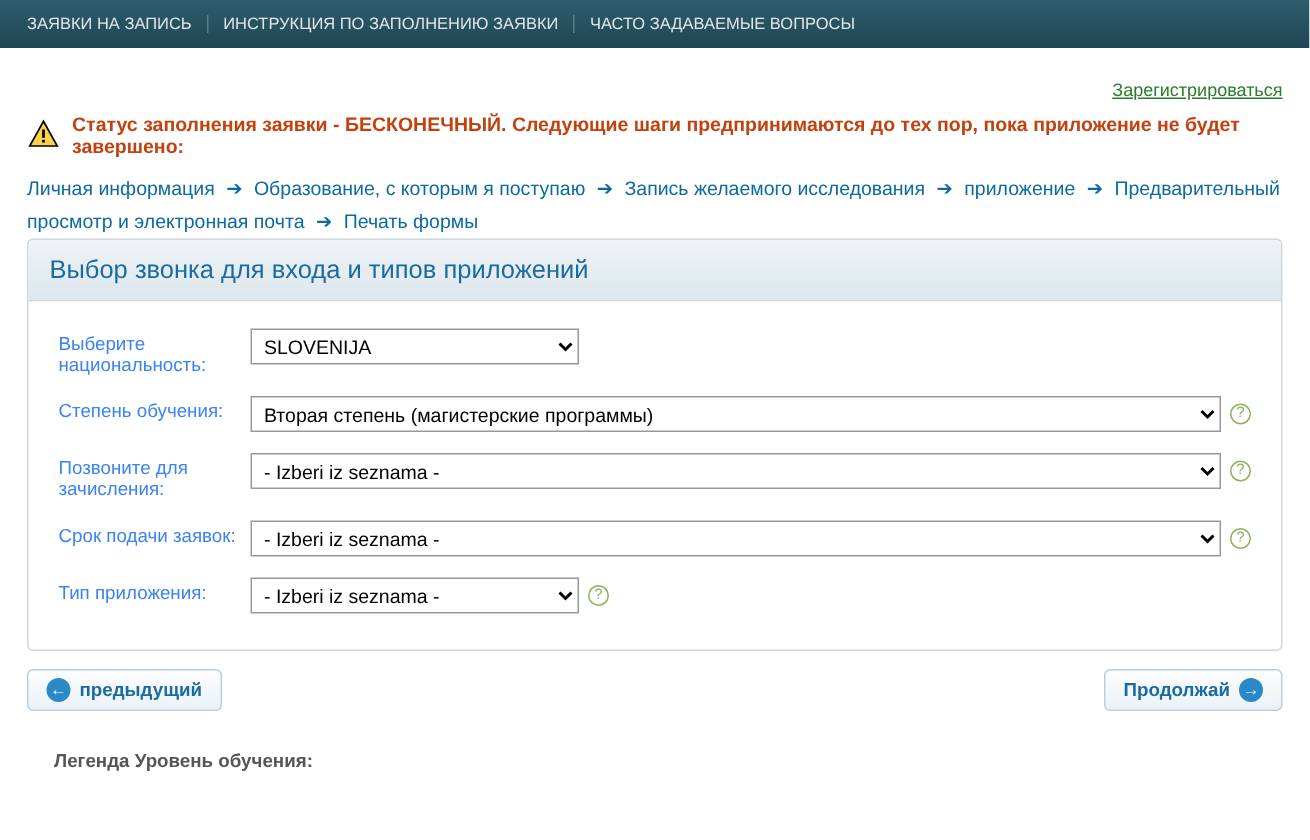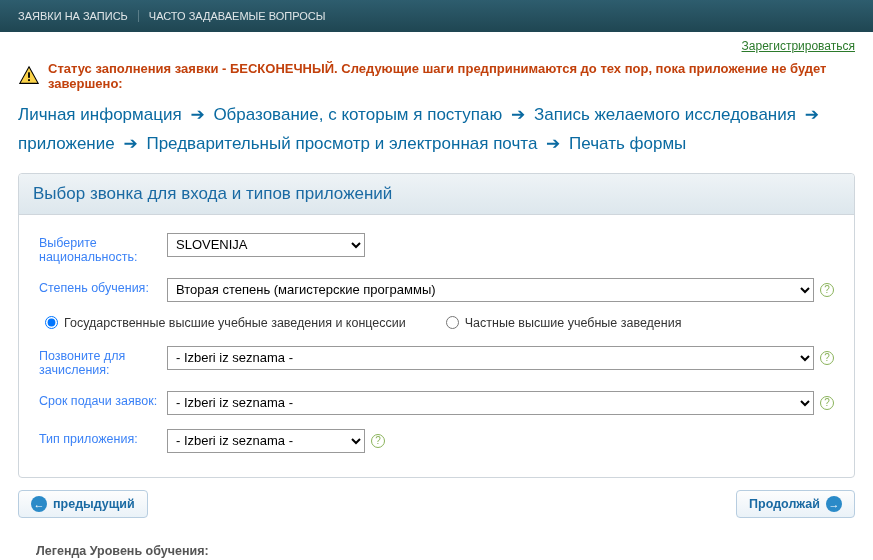--- a/index.html
+++ b/index.html
@@ -7,53 +7,54 @@
 .topbar { background: linear-gradient(#2e5d6e, #1f4652); padding: 10px 18px; color: #e0e6e8; display: flex; justify-content: space-between; align-items: flex-start; flex-direction: column; }
 .topbar-left a, .topbar-right a { color: #e0e6e8; text-decoration: none; font-size: 11px; }
 .topbar-left { display: flex; gap: 0; }
 .topbar-left a { padding: 0 10px; border-right: 1px solid #5a7d88; }
 .topbar-left a:first-child { padding-left: 0; }
 .topbar-left a:last-child { border-right: none; }
 .topbar-right { text-align: right; font-size: 11px; }
 .topbar-right .profile { padding-right: 10px; border-right: 1px solid #5a7d88; }
 .topbar-right .logged { padding-left: 10px; }
 .topbar-right .username { display: block; font-weight: bold; color: #fff; margin-top: 2px; }
-.reglink { text-align: right; padding: 6px 18px 2px; }
+.reglink { text-align: right; padding: 20px 18px 2px; }
 .reglink a { color: #2b7a2b; text-decoration: underline; font-size: 12px; }
 .content { padding: 6px 18px 20px; }
 .status-row { display: flex; align-items: center; gap: 8px; margin-bottom: 10px; }
 .warn-icon { width: 22px; height: 22px; flex-shrink: 0; }
 .status-text { font-size: 13px; color: #c2410c; }
-.breadcrumb { color: #0a6aa1; font-size: 17px; line-height: 1.7; margin-bottom: 14px; }
+.breadcrumb { color: #0a6aa1; font-size: 13px; line-height: 1.7; }
 .breadcrumb a { color: #0a6aa1; text-decoration: none; }
 .breadcrumb .arrow { color: #0a6aa1; margin: 0 4px; display: inline-block; }
 .panel { border: 1px solid #cfd6dc; border-radius: 4px; margin-bottom: 12px; }
 .panel-header { background: linear-gradient(#eef3f6, #dde7ed); color: #1a6aa3; font-size: 17px; font-weight: normal; padding: 10px 14px; border-bottom: 1px solid #cfd6dc; border-radius: 4px 4px 0 0; }
 .panel-body { padding: 18px 20px 24px; }
 .form-row { display: flex; align-items: flex-start; margin-bottom: 14px; }
 .form-label { width: 128px; flex-shrink: 0; font-size: 12.5px; color: #3b82f6; padding-top: 3px; }
 .form-field { flex: 1; display: flex; align-items: center; gap: 6px; }
 select { font-size: 13px; padding: 2px 4px; border: 1px solid #999; background: #fff; height: 24px; }
-select.short { width: 198px; }
+select.short { width: 219px; }
 select.long { width: 100%; max-width: 650px; }
 .help-icon { width: 14px; height: 14px; border-radius: 50%; border: 1px solid #8ab35a; color: #8ab35a; font-size: 10px; line-height: 12px; text-align: center; flex-shrink: 0; }
 .radio-row { display: flex; gap: 40px; margin: 0 0 16px 6px; font-size: 12.5px; }
 .radio-item { display: flex; align-items: center; gap: 6px; }
 .nav-buttons { display: flex; justify-content: space-between; margin-bottom: 24px; }
 .btn { display: inline-flex; align-items: center; gap: 6px; padding: 5px 12px; border: 1px solid #b7cde0; border-radius: 4px; background: linear-gradient(#fdfdfd, #eaf2f8); color: #1a6aa3; font-size: 12.5px; font-weight: bold; cursor: pointer; }
 .btn-icon { width: 16px; height: 16px; border-radius: 50%; background: #2a8ac8; color: #fff; font-size: 11px; line-height: 16px; text-align: center; }
 .legend { padding: 0 18px; font-size: 12.5px; color: #555; line-height: 1.5; }
 .legend-title { font-weight: bold; margin-bottom: 4px; }
 </style>
 </head>
 <body>
 
 <div class="topbar">
   <div class="topbar-left">
     <a href="#">ЗАЯВКИ НА ЗАПИСЬ</a>
+    <a href="#">ИНСТРУКЦИЯ ПО ЗАПОЛНЕНИЮ ЗАЯВКИ</a>
     <a href="#">ЧАСТО ЗАДАВАЕМЫЕ ВОПРОСЫ</a>
   </div>
 </div>
 
 <div class="reglink">
   <a href="#">Зарегистрироваться</a>
 </div>
 
 <div class="content">
   <div class="status-row">
@@ -95,30 +96,20 @@
       <div class="form-row">
         <div class="form-label">Степень обучения:</div>
         <div class="form-field">
           <select class="long">
             <option>Вторая степень (магистерские программы)</option>
           </select>
           <span class="help-icon">?</span>
         </div>
       </div>
 
-      <div class="radio-row">
-        <label class="radio-item">
-          <input type="radio" name="inst" checked="" style="">
-          <span>Государственные высшие учебные заведения и концессии</span>
-        </label>
-        <label class="radio-item">
-          <input type="radio" name="inst" style="">
-          <span>Частные высшие учебные заведения</span>
-        </label>
-      </div>
 
       <div class="form-row">
         <div class="form-label">Позвоните для зачисления:</div>
         <div class="form-field">
           <select class="long">
             <option>- Izberi iz seznama -</option>
           </select>
           <span class="help-icon">?</span>
         </div>
       </div>

